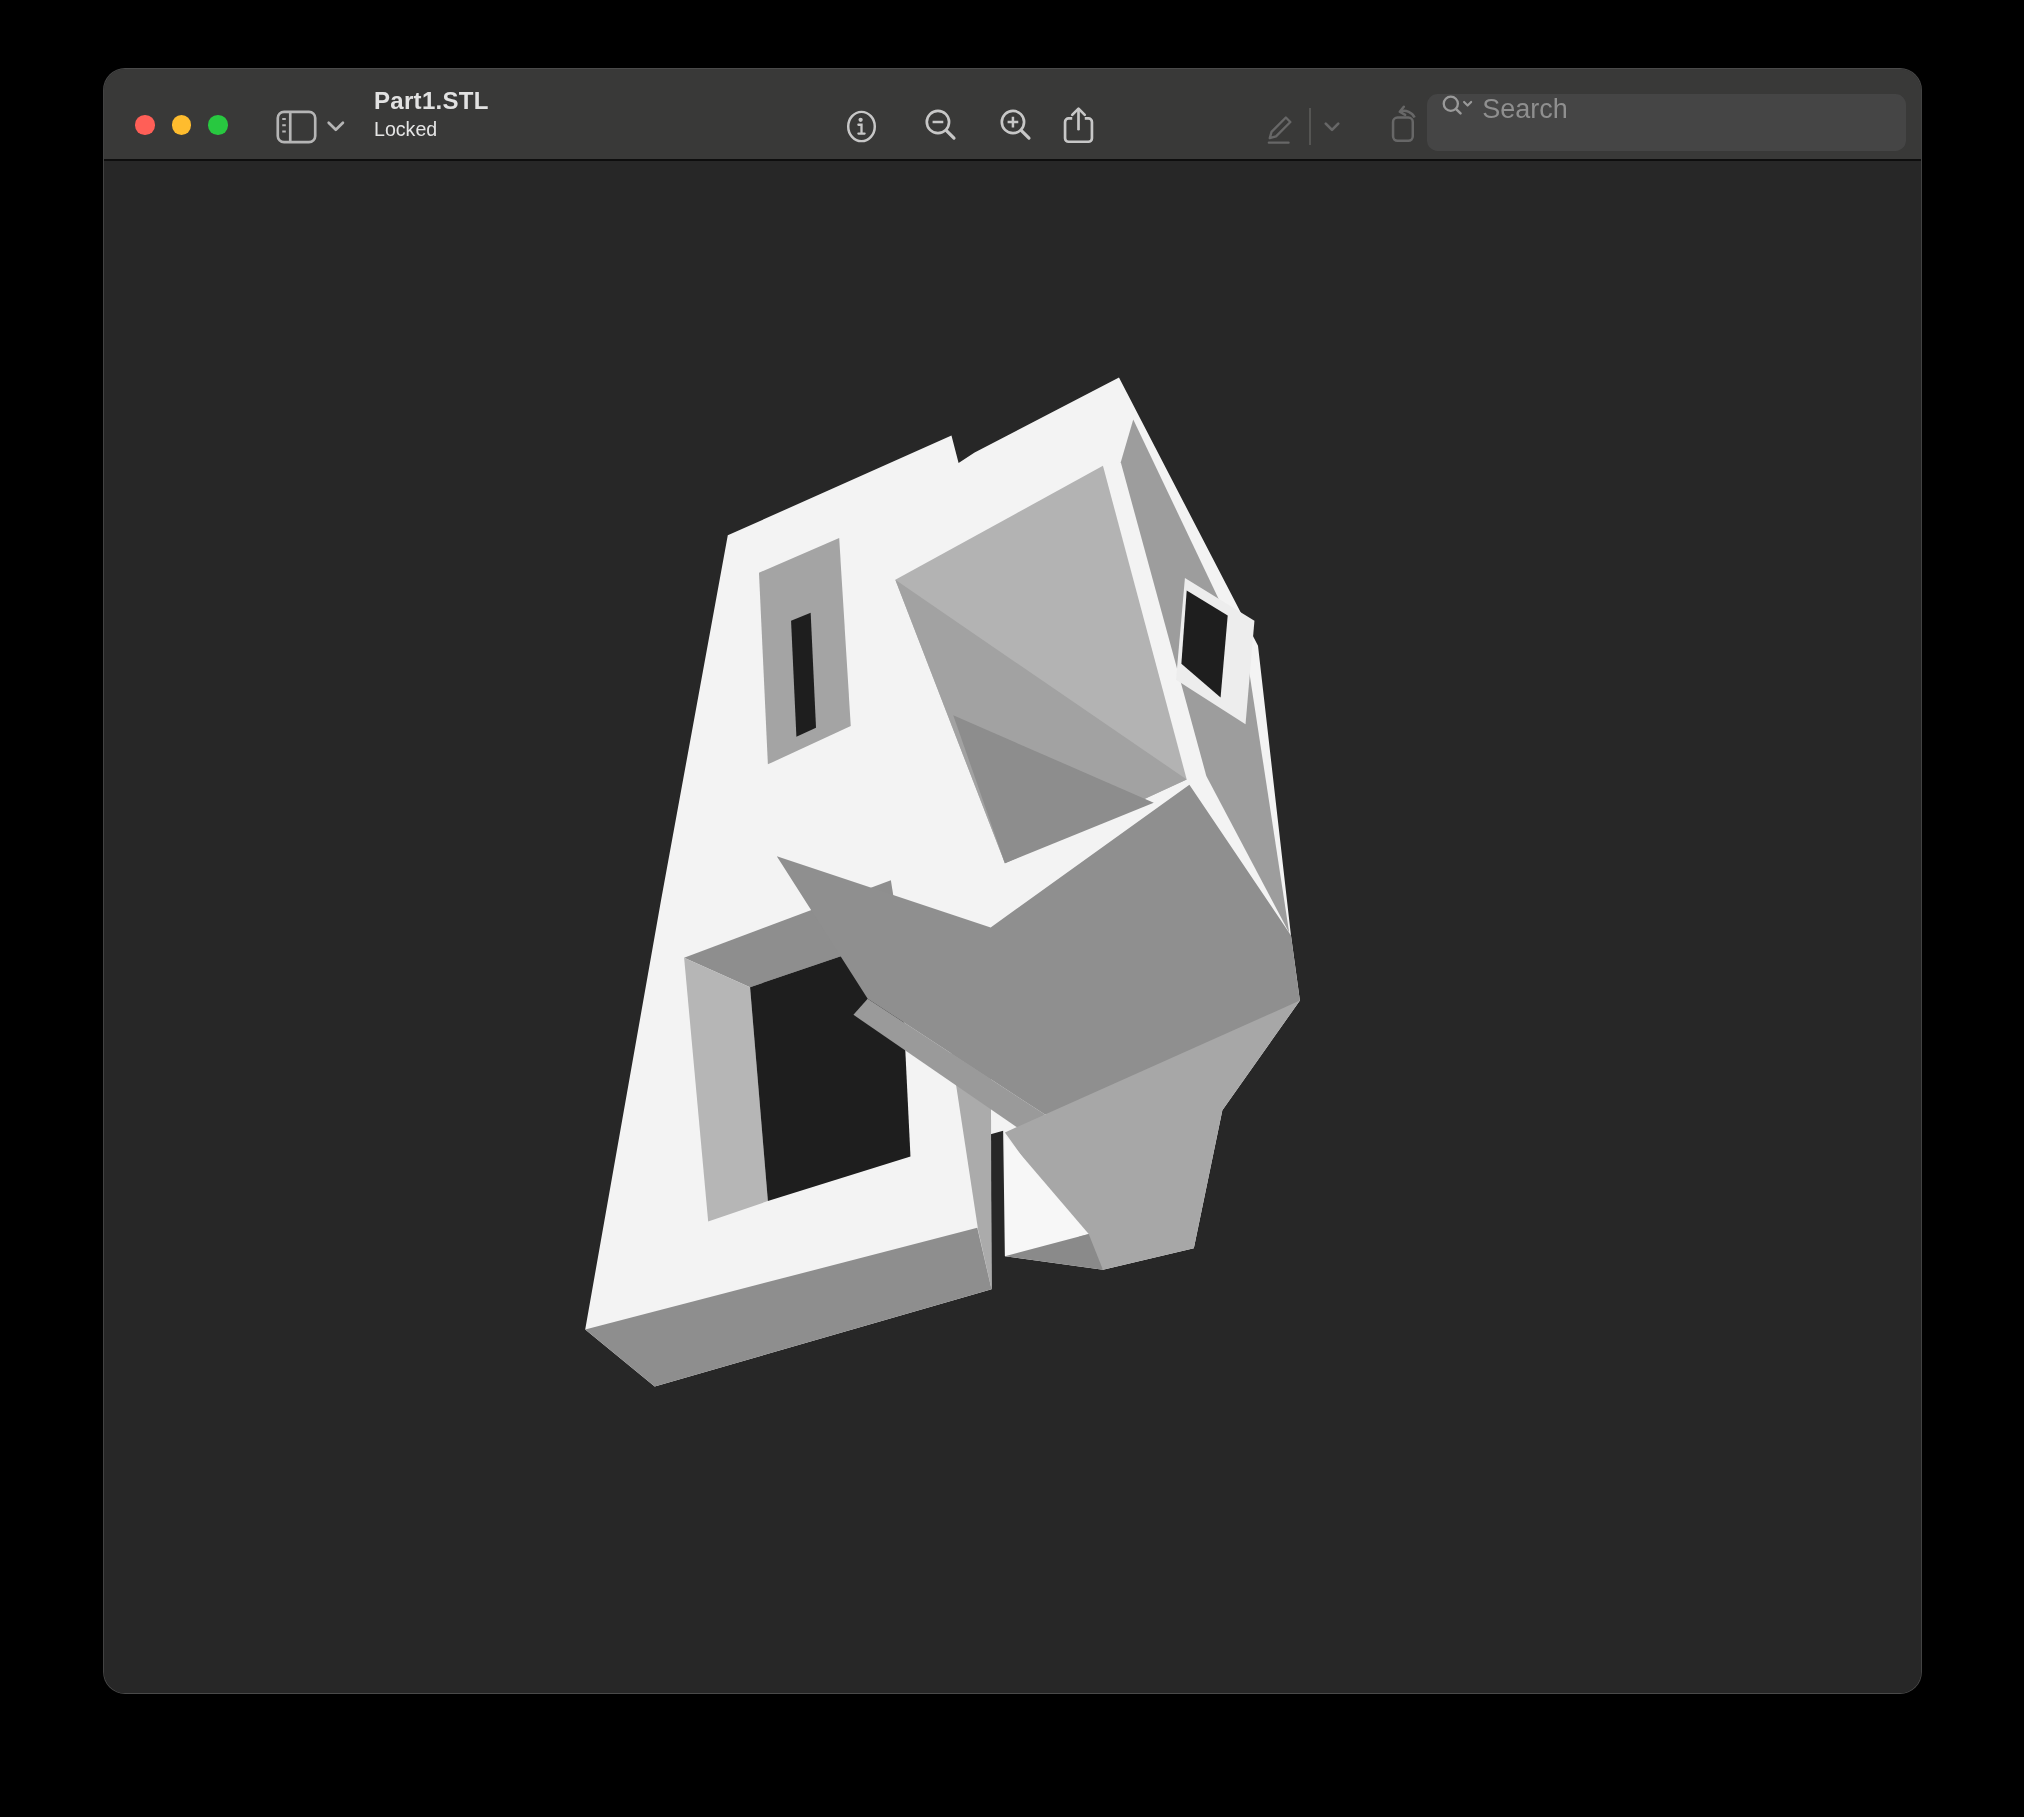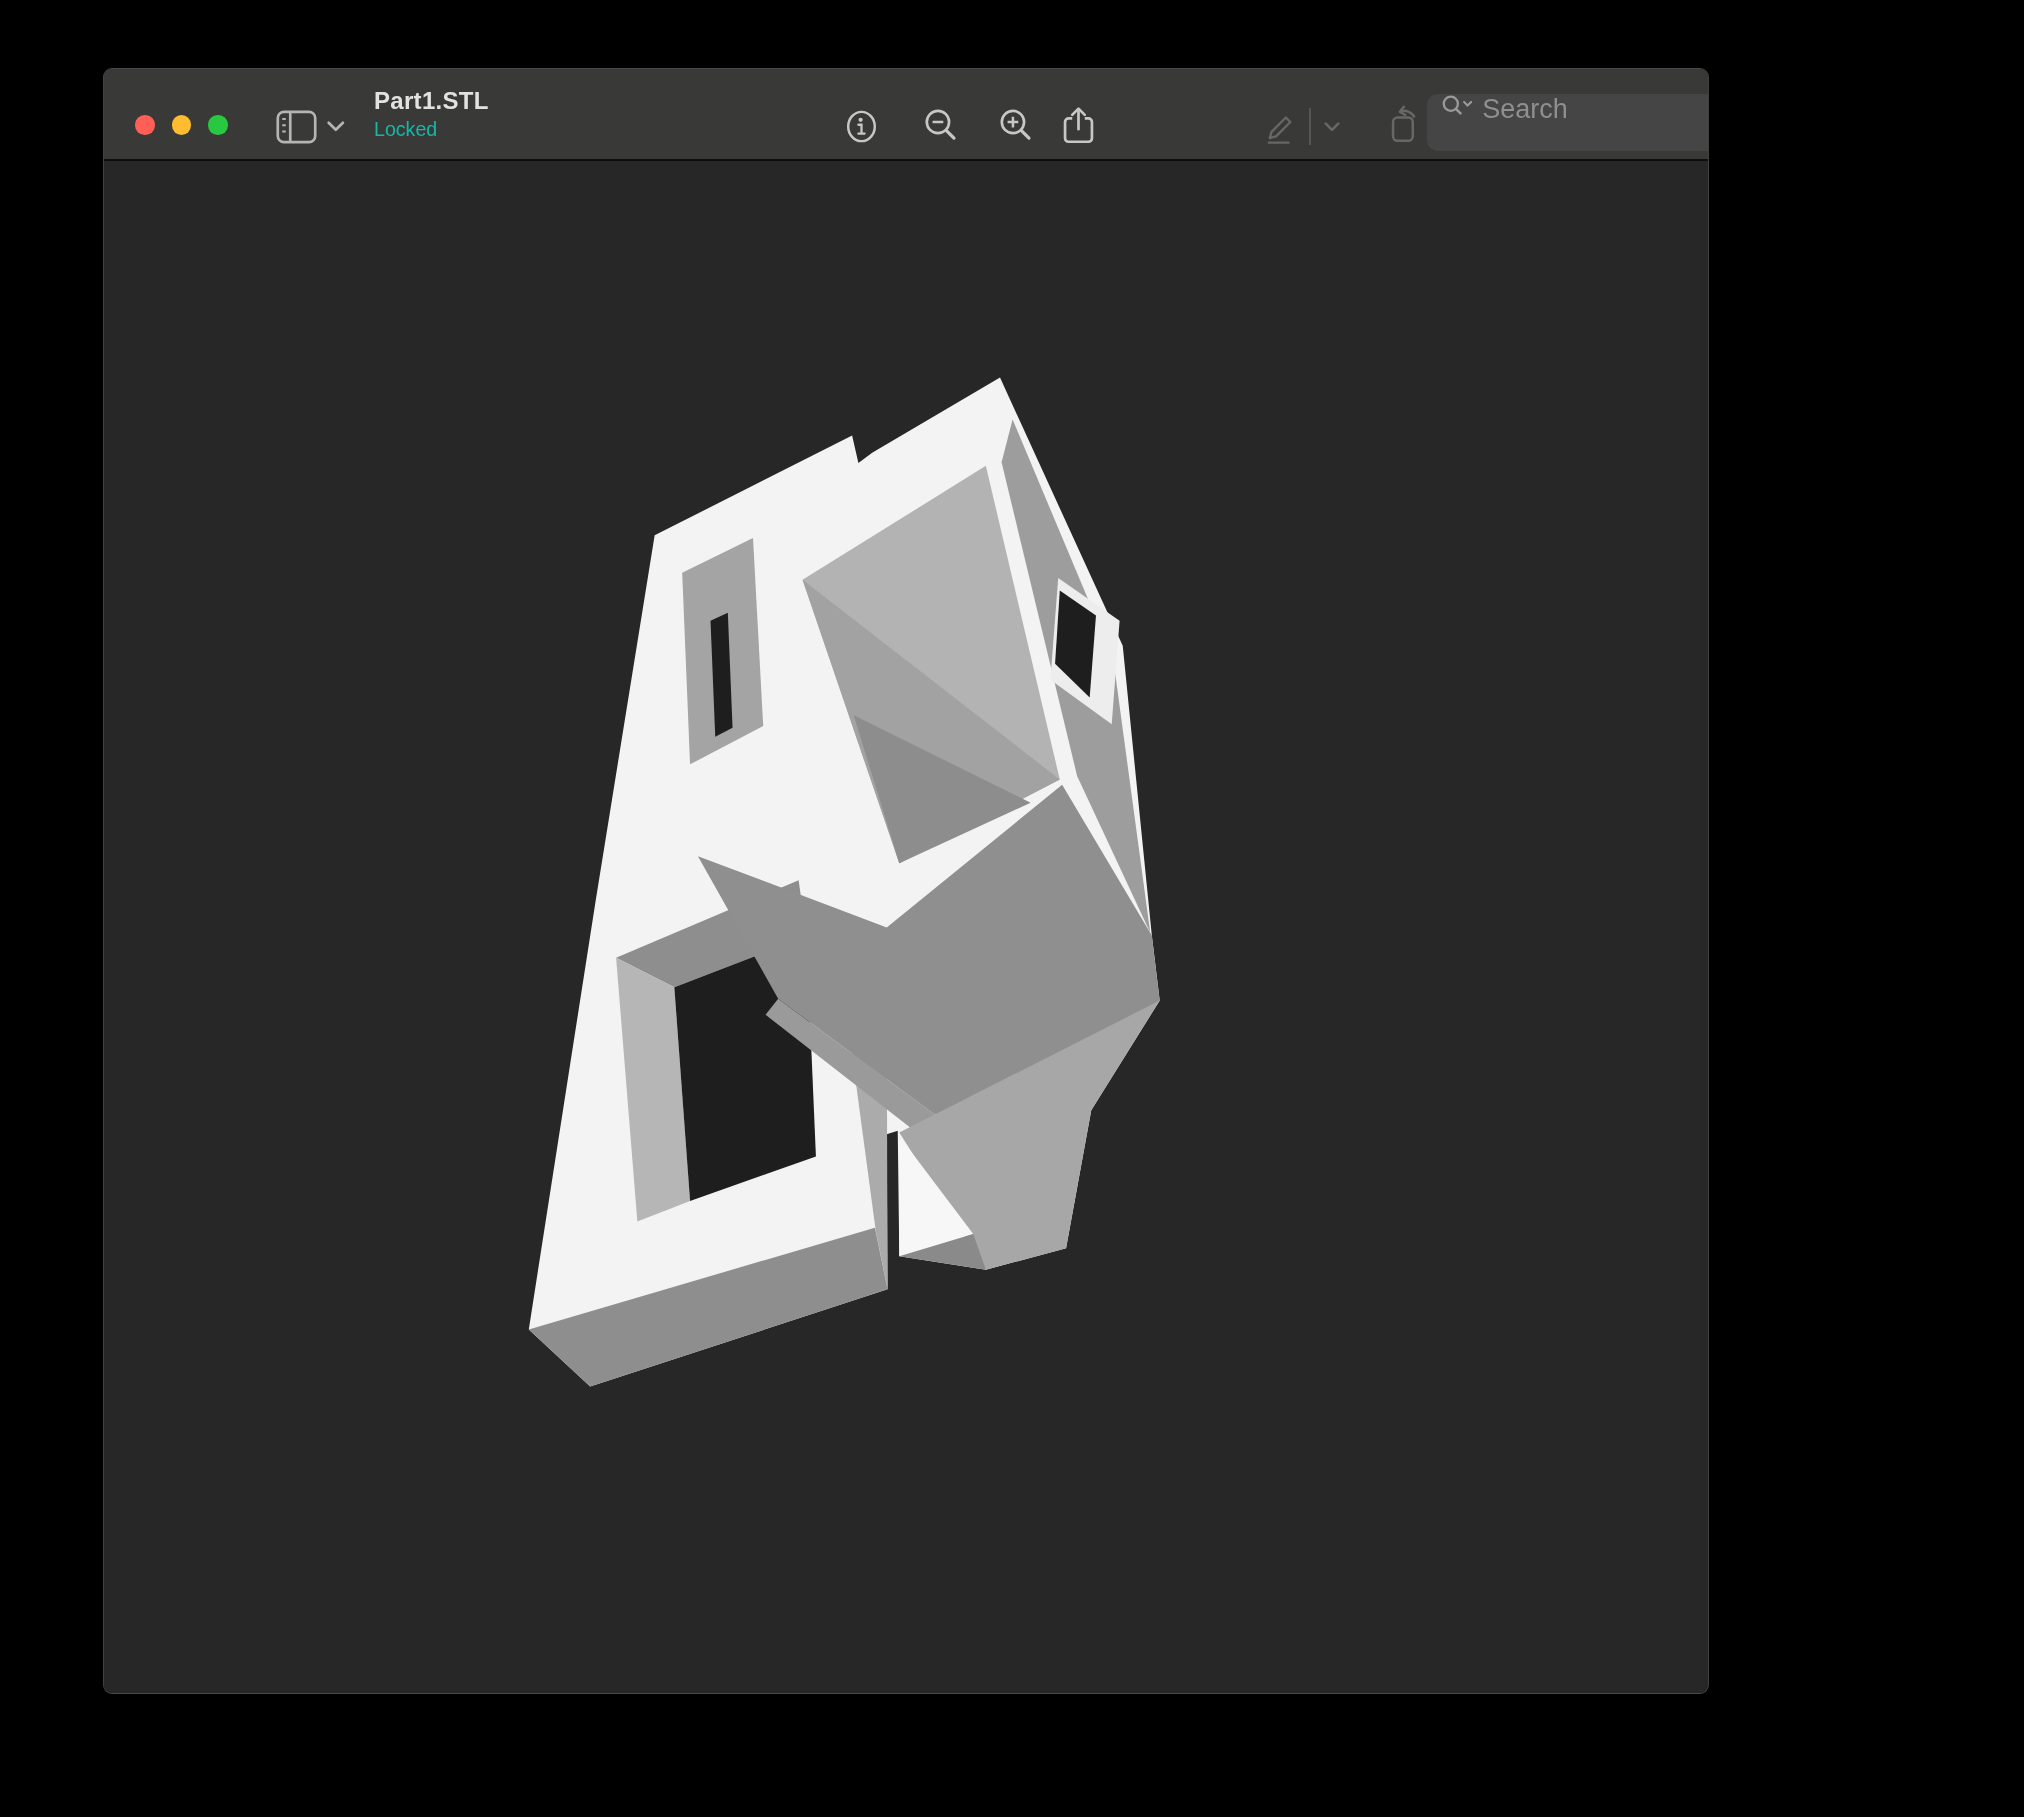--- a/index.html
+++ b/index.html
@@ -1,27 +1,27 @@
 <!DOCTYPE html>
 <html style="font-size:14.3px"><head>
 <meta charset="utf-8">
 <style>
   html,body{margin:0;padding:0;background:#000;width:2025px;height:1818px;overflow:hidden;
     font-family:"Liberation Sans","DejaVu Sans",sans-serif;}
-  .window{position:absolute;left:104px;top:69px;width:1604px;height:1624px;
-    background:#272727;border-radius:8px;box-shadow:0 0 0 0.9px #4a4a4a, 0 45px 107px rgba(0,0,0,.8);
+  .window{position:absolute;left:104px;top:69px;width:1817px;height:1624px;
+    background:#272727;border-radius:21px;box-shadow:0 0 0 0.9px #4a4a4a, 0 45px 107px rgba(0,0,0,.8);
     overflow:hidden;}
   .titlebar{position:relative;height:90px;background:#393938;border-bottom:2.7px solid #0e0e0e;}
   
   .traffic{position:absolute;left:31px;top:46px;display:flex;gap:17px;}
   .light{width:19.6px;height:19.6px;border-radius:50%;}
   
   .titles{position:absolute;left:270px;top:19.6px;line-height:1;}
   .title{font-size:24px;font-weight:bold;color:#e2e2e2;letter-spacing:0.3px;}
-  .subtitle{font-size:19.6px;color:#14b8a6;margin-top:7.1px;}
+  .subtitle{font-size:19.6px;color:#e5e5e5;margin-top:7.1px;}
   
   .tool{position:absolute;top:36px;width:43px;height:43px;display:flex;align-items:center;justify-content:center;}
   .tool svg{display:block;}
   .sep{position:absolute;top:39px;width:1.8px;height:37px;background:#555553;}
   
   .search{position:absolute;left:1323px;top:25px;width:479px;height:57px;background:#454545;
     border-radius:10.7px;display:flex;align-items:flex-start;padding:0 14.3px;box-sizing:border-box;}
   .search-placeholder{font-size:27px;color:#8f8f8f;margin-left:9px;}
   .content{position:relative;height:1532px;background:#272727;overflow:hidden;}
   .content svg{position:absolute;left:0;top:0;width:100%;height:100%;}

